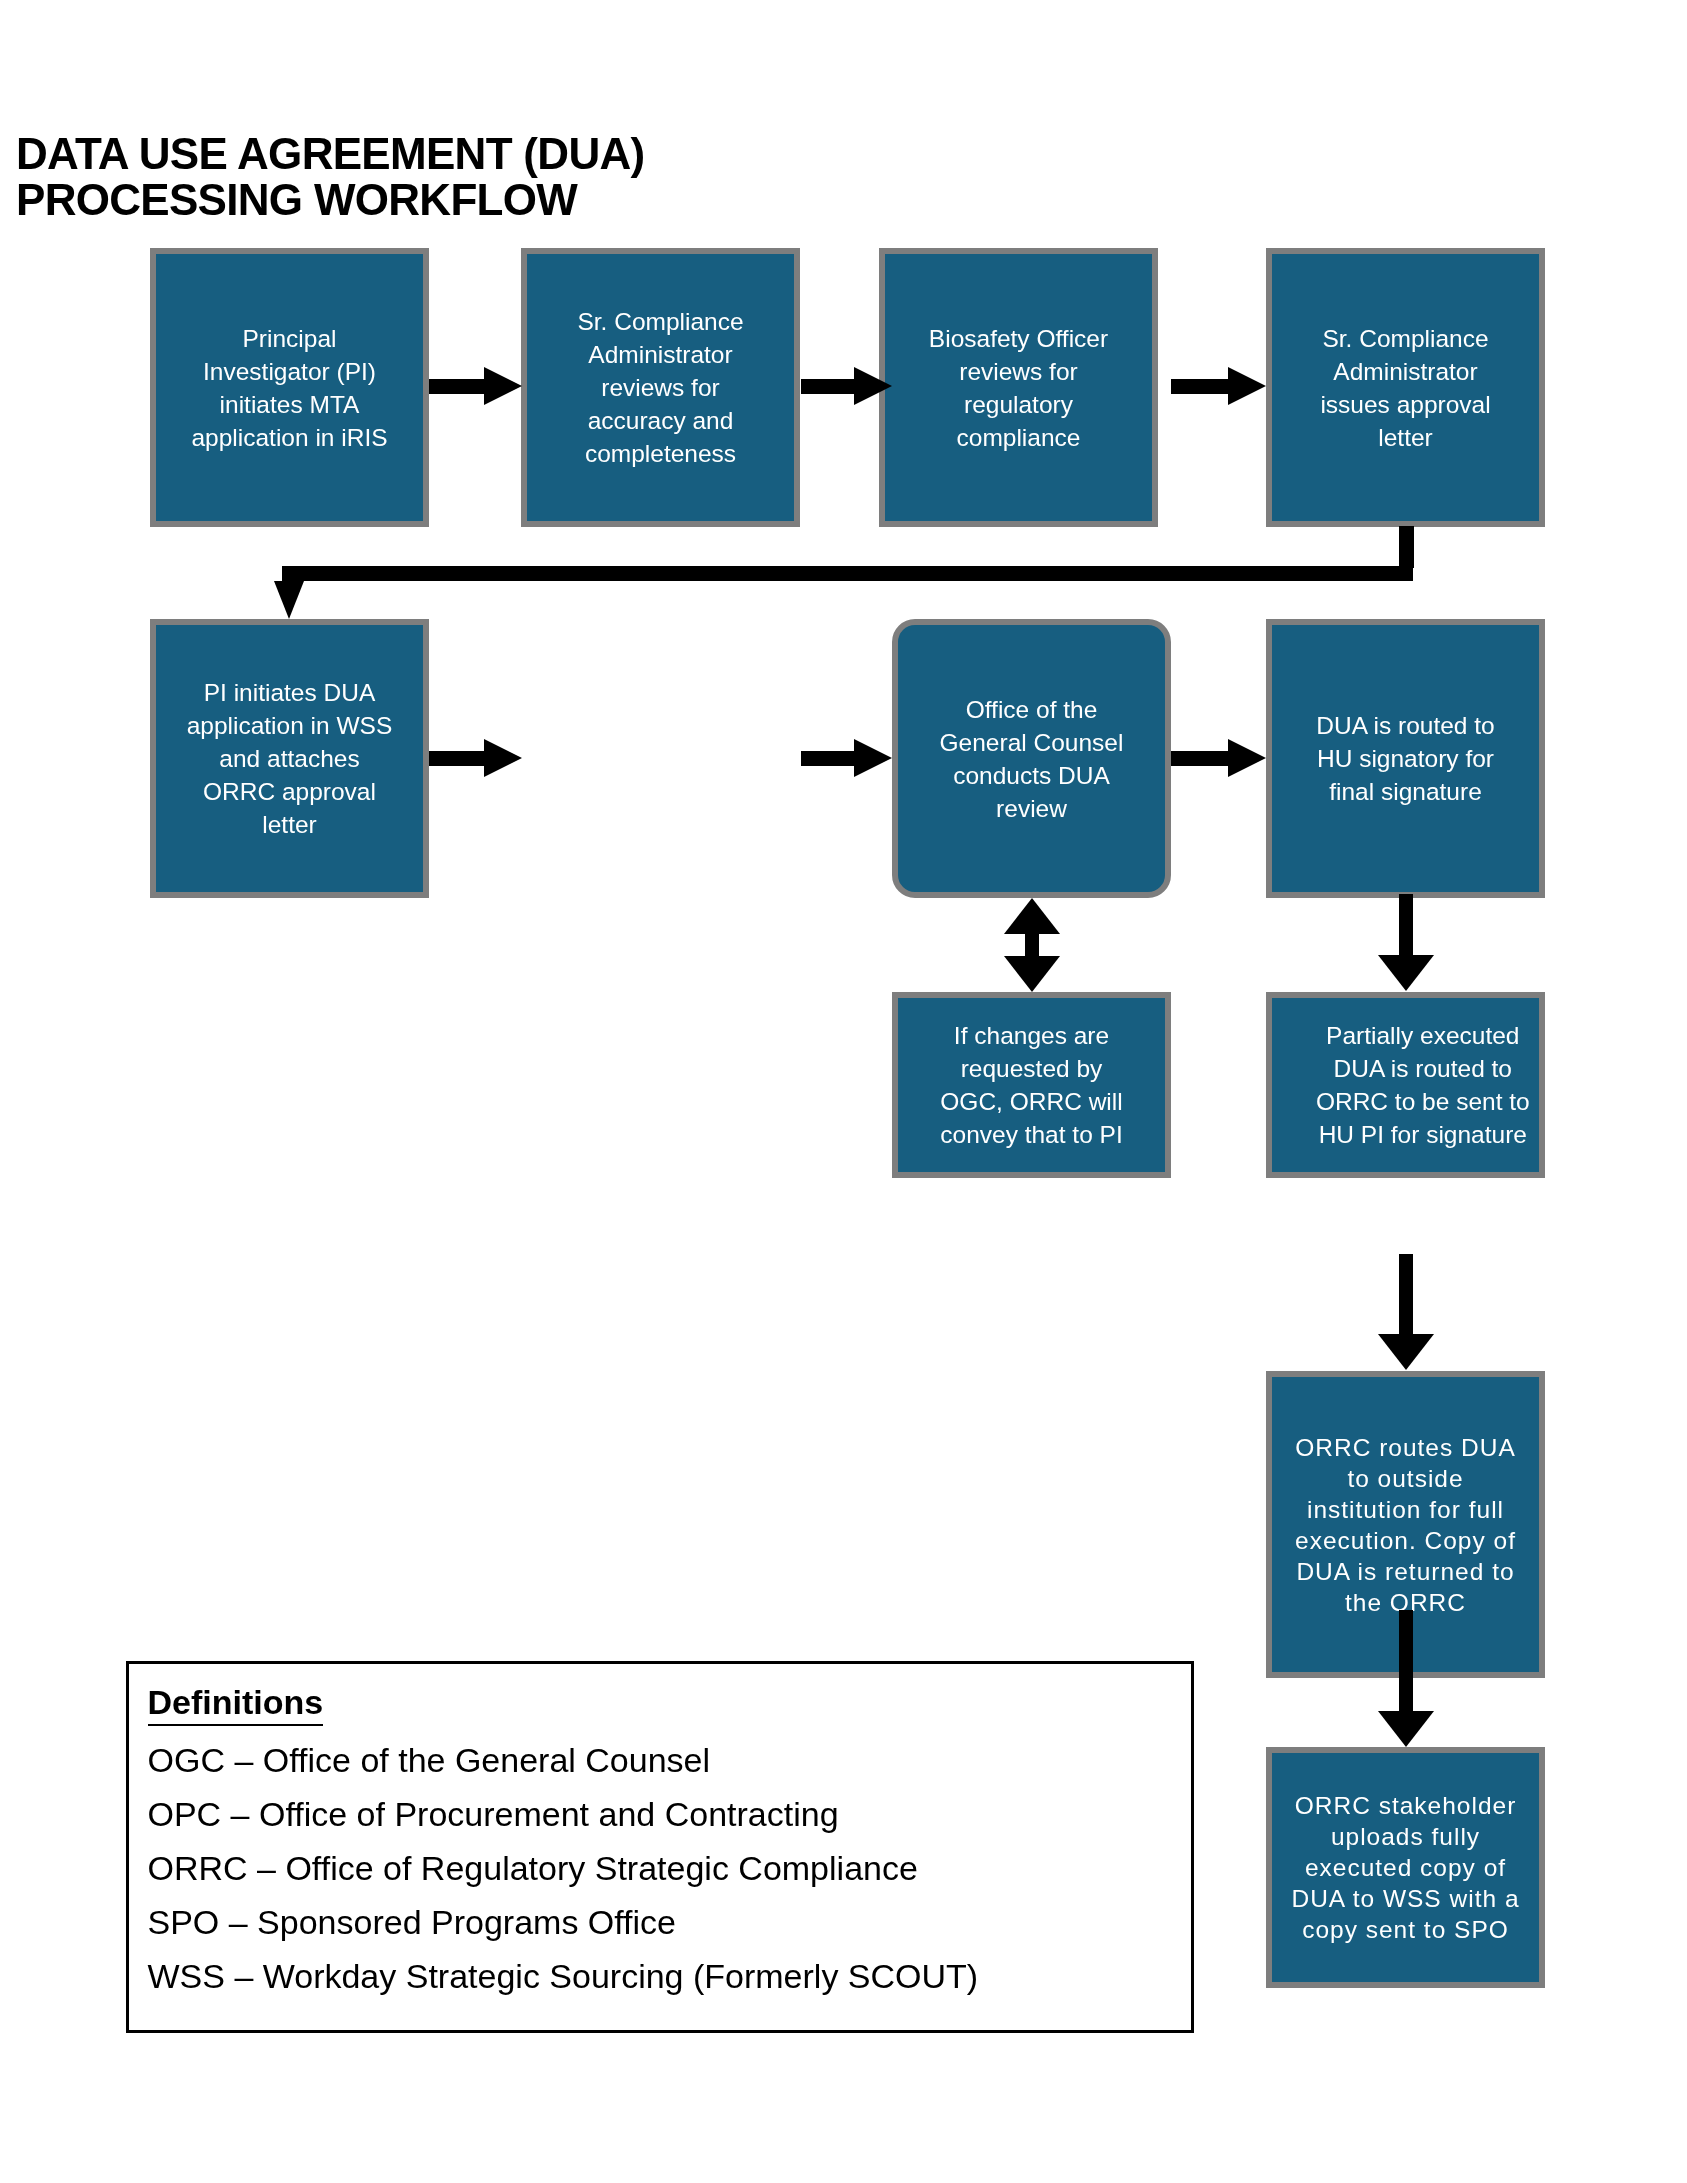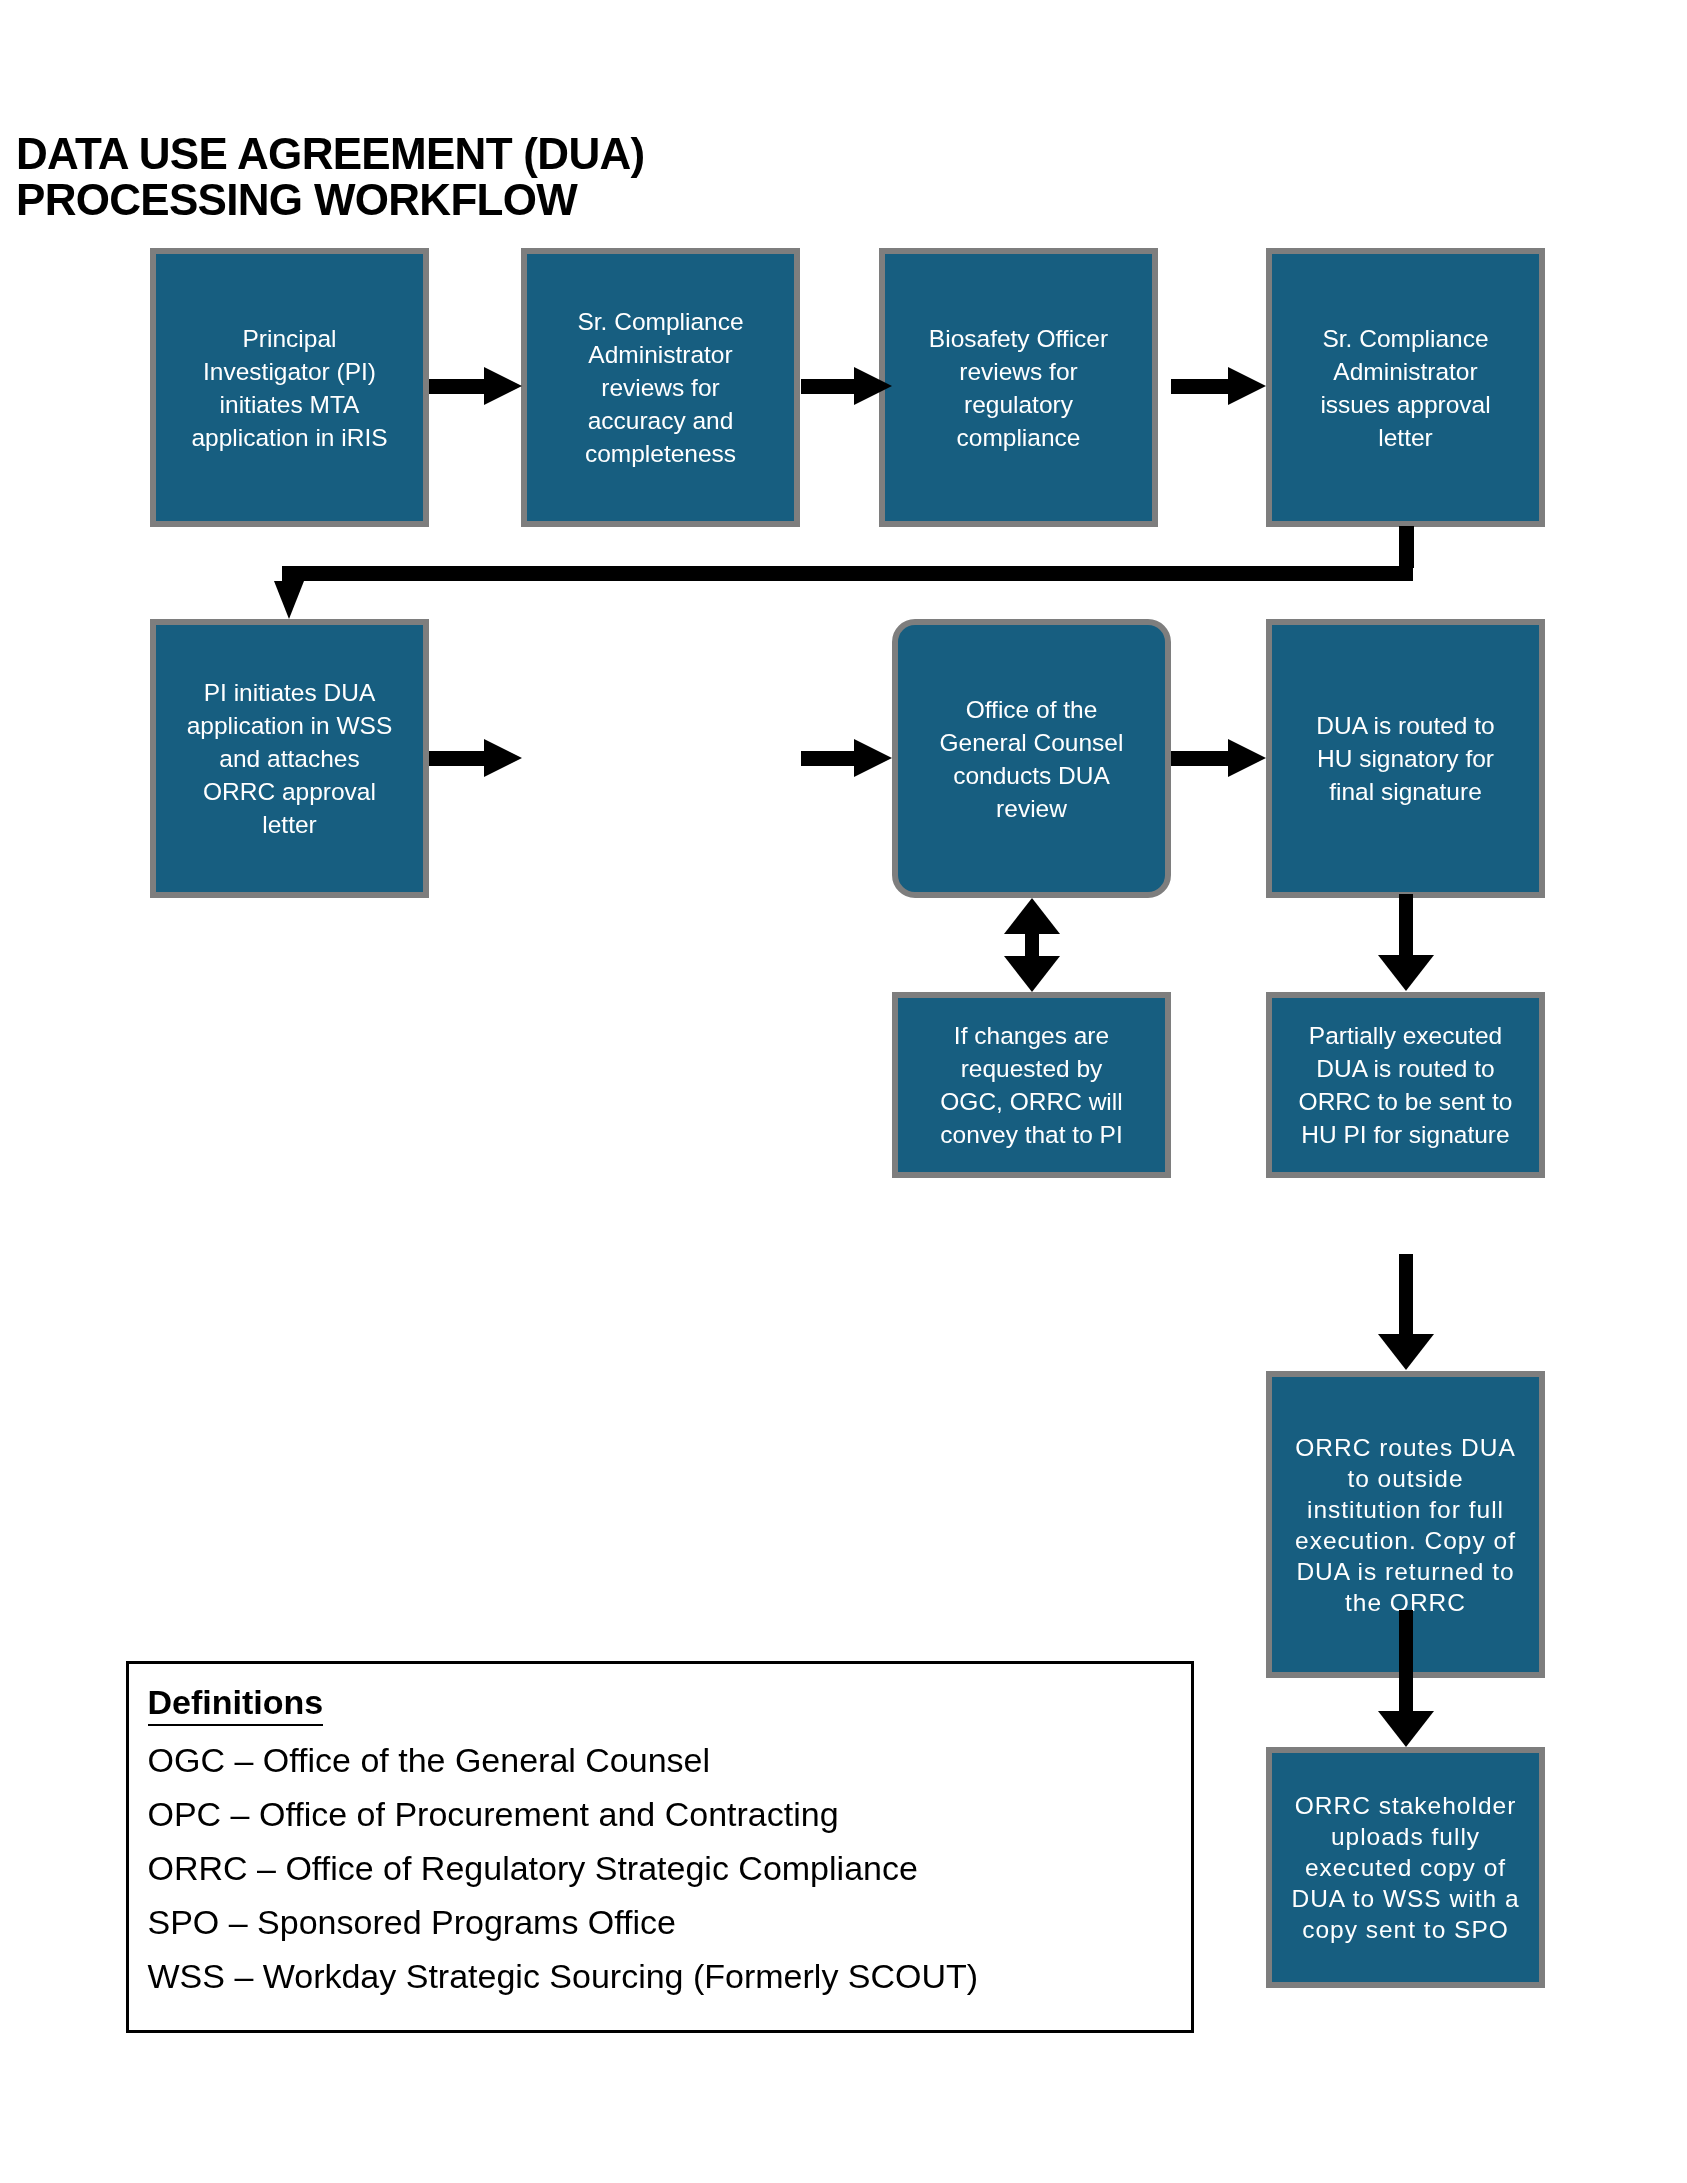--- a/index.html
+++ b/index.html
@@ -111,21 +111,21 @@
 HU signatory for
 final signature</div>
   </div>
 
   <div class="fbox short" style="left:892px; top:992px;">
     <div class="ftext">If changes are
 requested by
 OGC, ORRC will
 convey that to PI</div>
   </div>
-  <div class="fbox short" style="left:1266px; top:992px;">
+  <div class="fbox short" style="left:1266px; top:992px;justify-content:flex-end;">
     <div class="ftext">Partially executed
 DUA is routed to
 ORRC to be sent to
 HU PI for signature</div>
   </div>
 
   <div class="fbox tall4 wide-track" style="left:1266px; top:1371px;">
     <div class="ftext">ORRC routes DUA
 to outside
 institution for full

